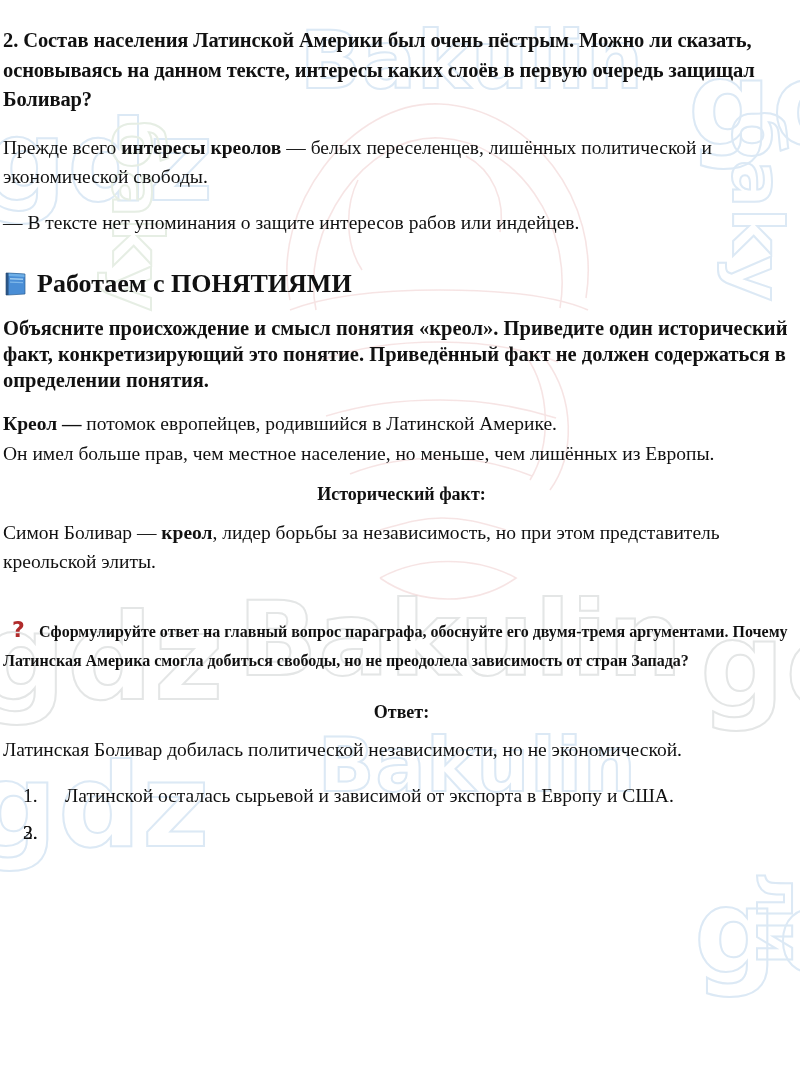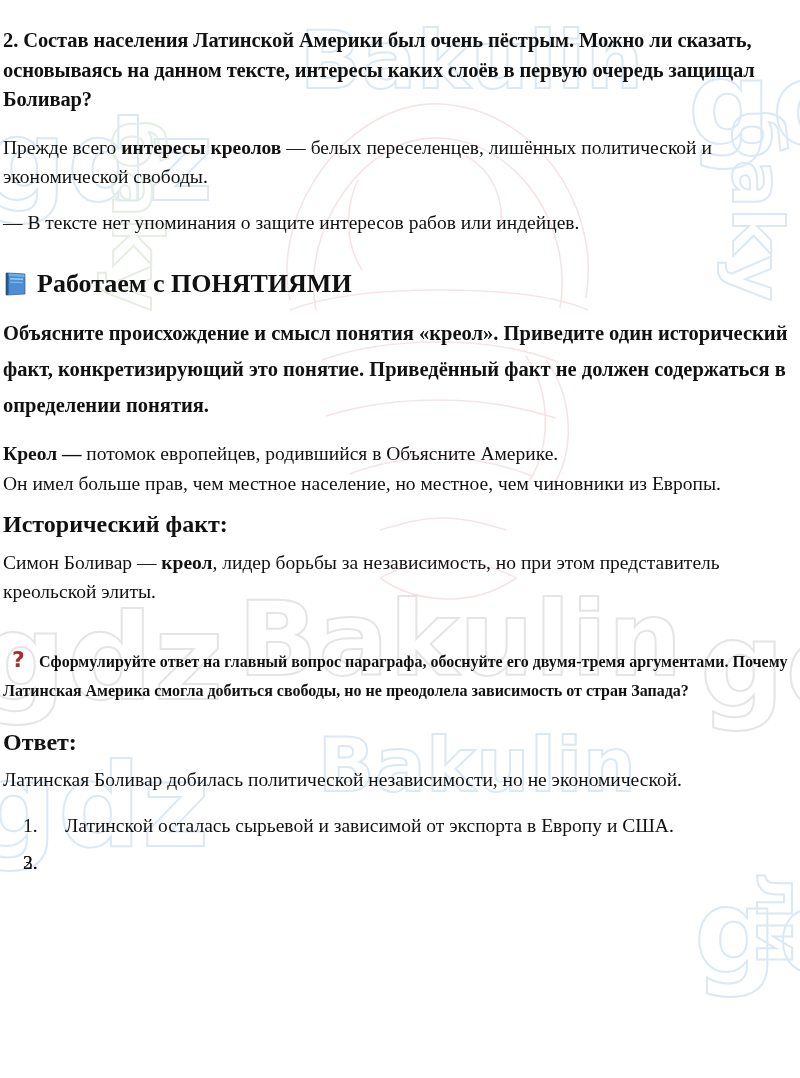--- a/index.html
+++ b/index.html
@@ -113,29 +113,30 @@
   }
   .section-head-label {
     font-weight: 700;
     font-size: 26px;
     line-height: 26px;
   }
 
   .task-bold {
     font-weight: 700;
     font-size: 20.5px;
-    line-height: 36px;
+    line-height: 26px;
     margin: 0 0 16px 0;
   }
 
   .label-bold {
     font-weight: 700;
-    font-size: 24px;
+    font-size: 18px;
     line-height: 29.5px;
     margin: 0;
+    text-align: center;
   }
 
   
   .main-question {
     position: relative;
     margin: 40px 0 22px 0;
   }
   .q-icon {
     position: absolute;
     left: 9px;
@@ -225,21 +226,21 @@
       <path d="M7 7 L20 7.6 L20 9 L7 8.4 Z" fill="#a9d3f2" opacity=".9"></path>
       <path d="M7 10.5 L20 11 L20 12.2 L7 11.8 Z" fill="#8cc2ee" opacity=".8"></path>
       <path d="M3 2 L3 24 L5 24 L5 2 Z" fill="none" stroke="#1e3f66" stroke-width=".6"></path>
       <path d="M5 2 L22 3 L22 23 L5 24 Z" fill="none" stroke="#2b5e93" stroke-width=".7"></path>
     </svg>
     <span class="section-head-label">Работаем с ПОНЯТИЯМИ</span>
   </div>
 
   <p class="task-bold">Объясните происхождение и смысл понятия «креол». Приведите один исторический факт, конкретизирующий это понятие. Приведённый факт не должен содержаться в определении понятия.</p>
 
-  <p class="body tight"><b>Креол —</b><span> потомок европейцев, родившийся в Объясните Америке.</span><br><span>Он имел больше прав, чем местное население, но местное, чем чиновники из Европы.</span></p>
+  <p class="body tight"><b>Креол —</b><span> потомок европейцев, родившийся в Латинской Америке.</span><br><span>Он имел больше прав, чем местное население, но меньше, чем лишённых из Европы.</span></p>
 
   <p class="label-bold">Исторический факт:</p>
 
   <p class="body"><span>Симон Боливар — </span><b>креол</b><span>, лидер борьбы за независимость, но при этом представитель креольской элиты.</span></p>
 
   <div class="main-question">
     <span class="q-icon">?</span>
     <p class="mq-text">Сформулируйте ответ на главный вопрос параграфа, обоснуйте его двумя-тремя аргументами. Почему Латинская Америка смогла добиться свободы, но не преодолела зависимость от стран Запада?</p>
   </div>
 

